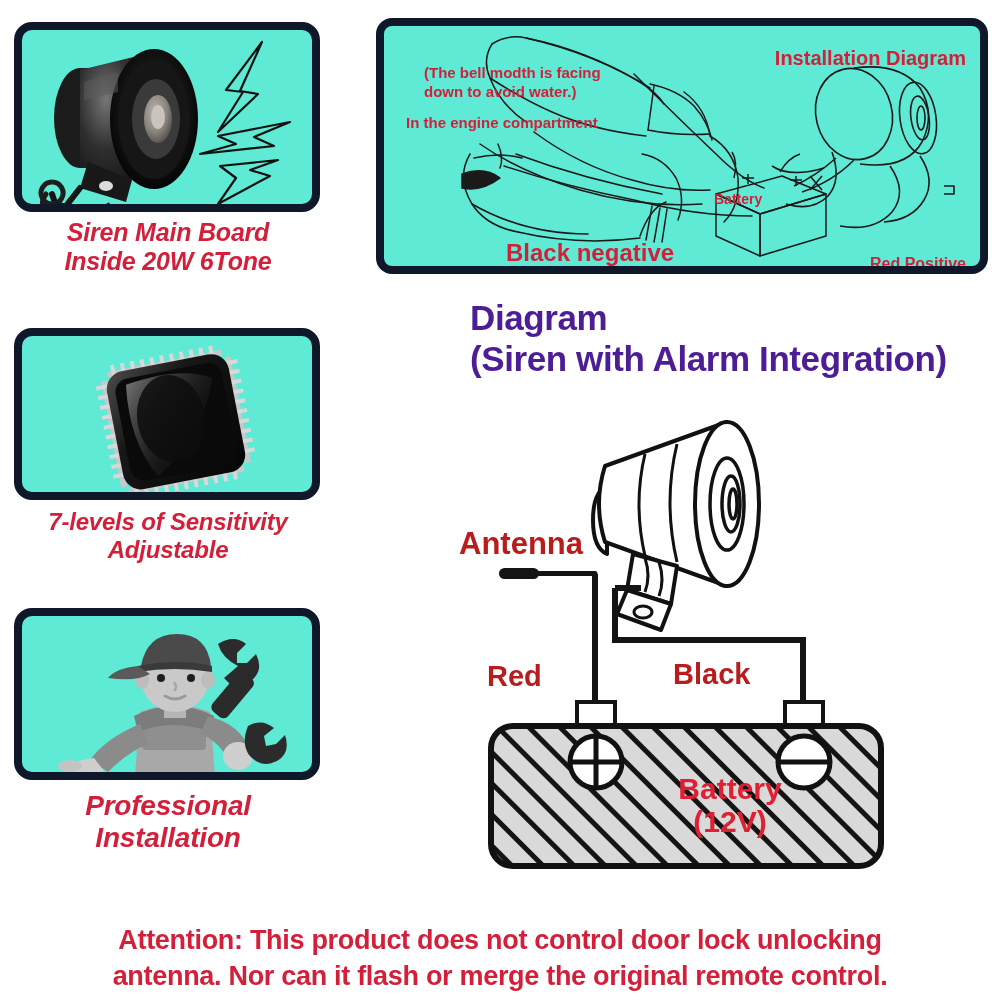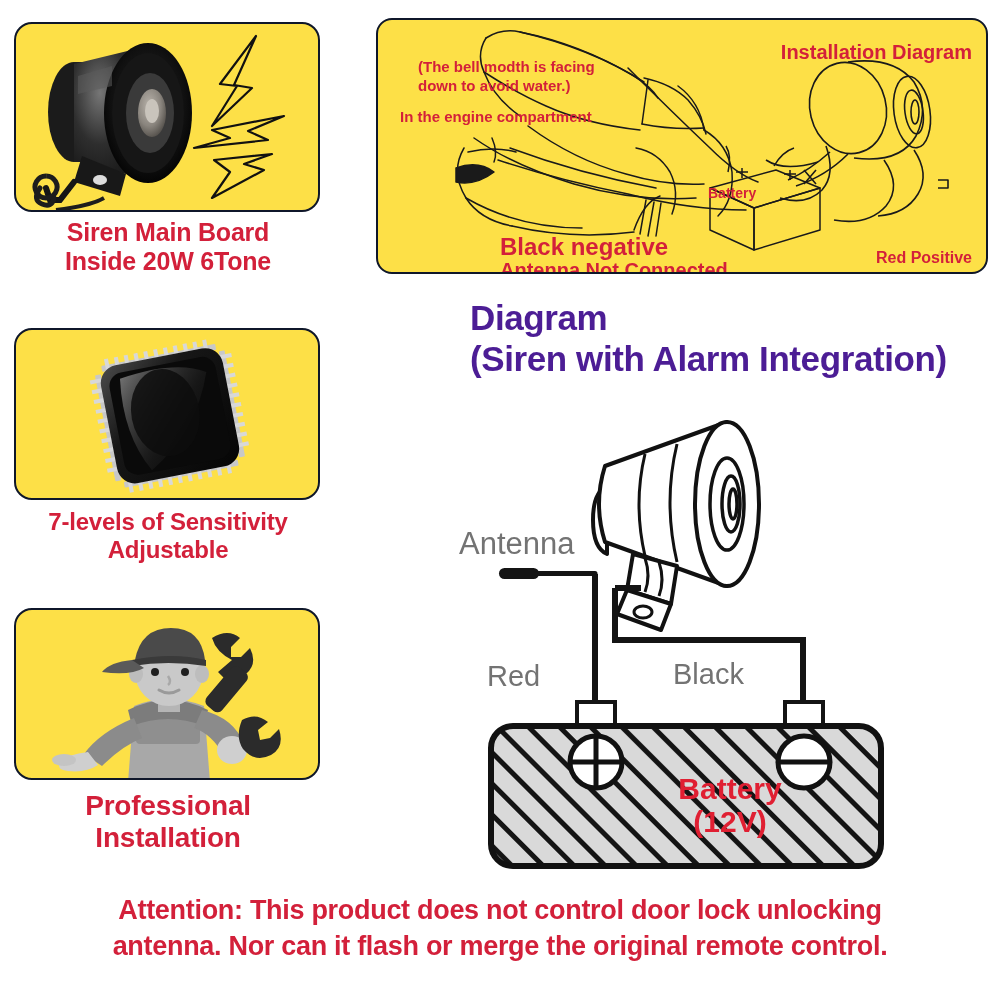--- a/index.html
+++ b/index.html
@@ -17,33 +17,34 @@
   .page {
     position: relative;
     width: 1000px;
     height: 1000px;
     background: #ffffff;
   }
 
   
   .card-frame {
     position: absolute;
-    border: 2px solid #0f172a;
+    border: 8px solid #0f172a;
     border-radius: 18px;
-    background: #fde047;
+    background: #5eead4;
     box-sizing: border-box;
     overflow: hidden;
   }
   .card-caption {
     position: absolute;
     text-align: center;
     color: #d3203a;
     font-weight: bold;
     line-height: 1.15;
     letter-spacing: -0.2px;
+    font-style: italic;
   }
 
   
   #card-siren      { left: 14px;  top: 22px;  width: 306px; height: 190px; }
   #cap-siren       { left: 0px;   top: 218px; width: 336px; font-size: 25px; }
 
   #card-chip       { left: 14px;  top: 328px; width: 306px; height: 172px; }
   #cap-chip        { left: 0px;   top: 508px; width: 336px; font-size: 24px; }
 
   #card-installer  { left: 14px;  top: 608px; width: 306px; height: 172px; }
@@ -81,42 +82,42 @@
     letter-spacing: -0.4px;
   }
 
   
   #main-diagram {
     position: absolute;
     left: 455px; top: 408px; width: 545px; height: 470px;
   }
   .diag-label {
     position: absolute;
-    color: #737373;
-    font-weight: normal;
+    color: #b91c1c;
+    font-weight: bold;
     white-space: nowrap;
   }
   #lbl-antenna { left: 4px;   top: 118px; font-size: 31px; }
   #lbl-red     { left: 32px;  top: 252px; font-size: 29px; }
   #lbl-black   { left: 218px; top: 250px; font-size: 29px; text-align: right; }
   #lbl-battery {
     position: absolute;
     left: 155px; top: 364px; width: 240px;
     text-align: center;
     color: #e01f32;
     font-weight: bold;
     font-size: 30px;
     line-height: 1.1;
     z-index: 5;
   }
 
   
   #attention {
     position: absolute;
-    left: 0px; top: 893px; width: 1000px;
+    left: 0px; top: 923px; width: 1000px;
     text-align: center;
     color: #d3203a;
     font-weight: bold;
     font-size: 27px;
     line-height: 1.32;
     letter-spacing: -0.3px;
   }
 
   svg { display: block; }
 </style>

